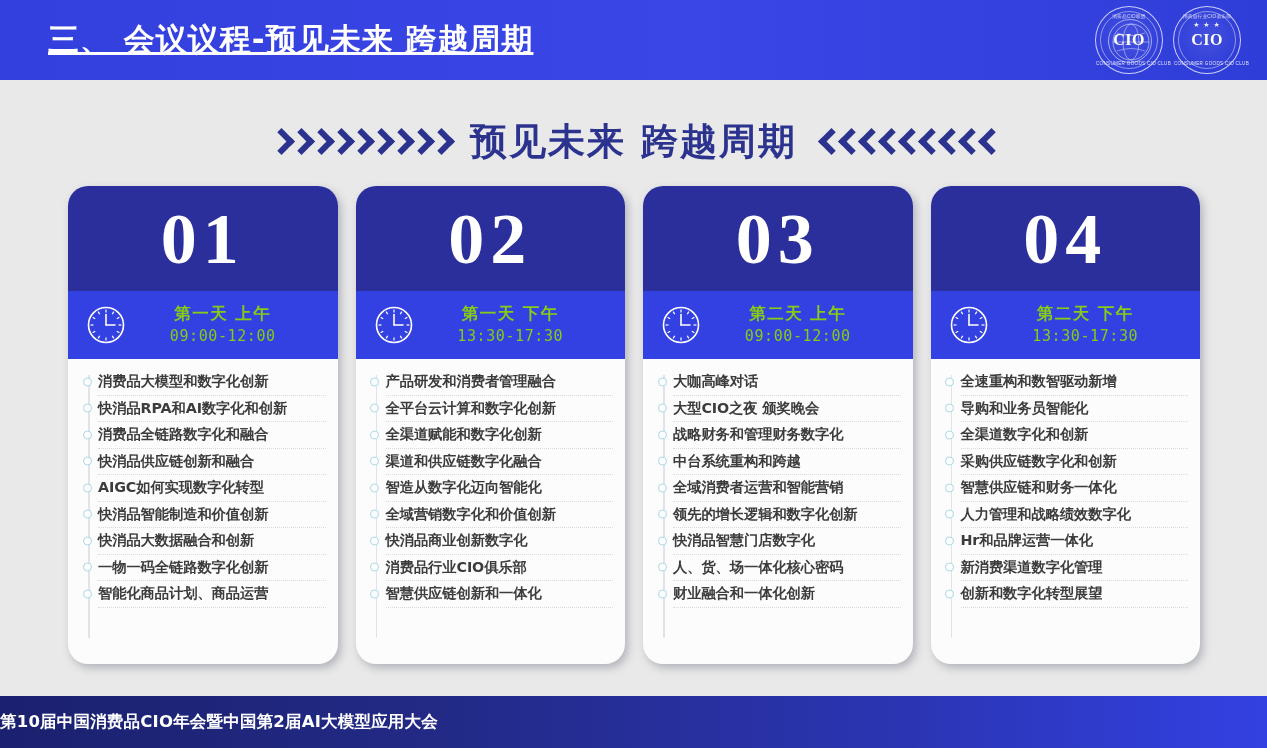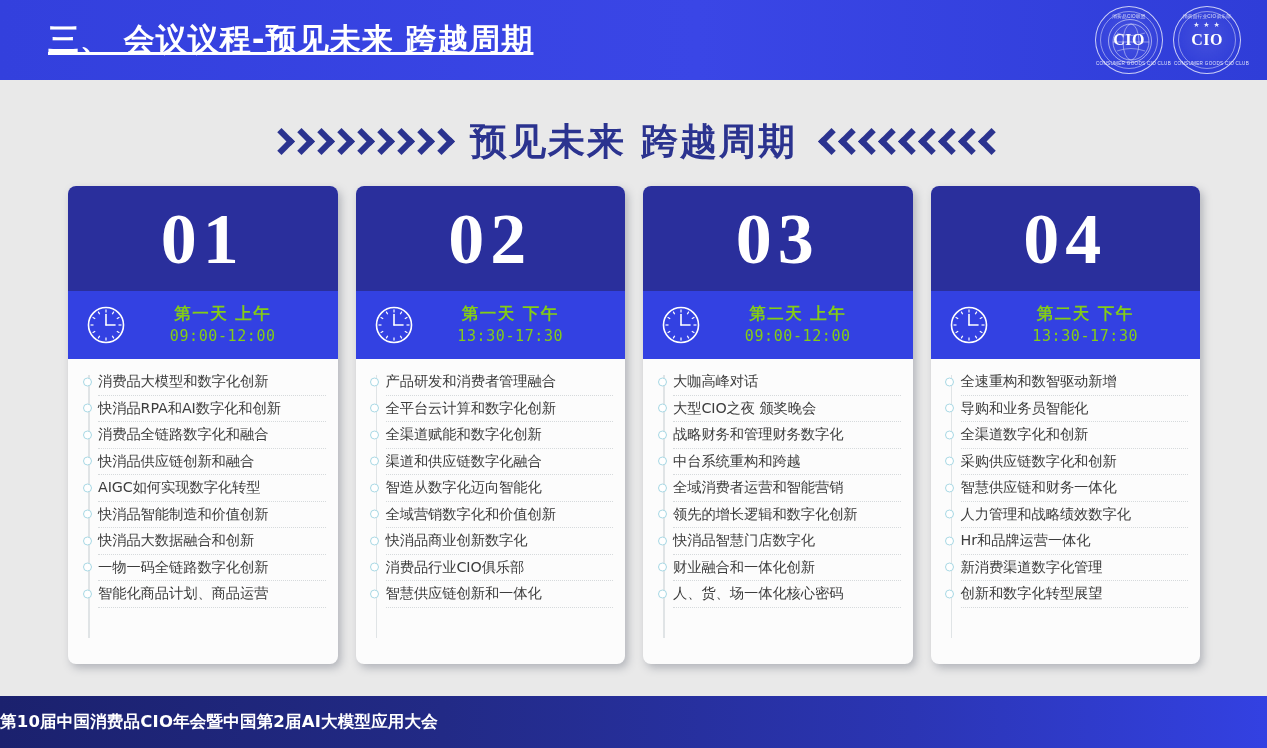--- a/index.html
+++ b/index.html
@@ -90,21 +90,21 @@
 
   
   .cards {
     position:absolute; top:186px; left:68px;
     width:1132px; height:478px;
     display:flex; gap:18px;
   }
   .card {
     width:270px; height:478px;
     background:#fcfcfc;
-    border-radius:8px;
+    border-radius:20px;
     box-shadow:3px 4px 9px rgba(90,95,110,.38);
     display:flex; flex-direction:column;
     overflow:hidden;
   }
   .card-number {
     height:105px;
     background:#2a2f9c;
     display:flex; align-items:center; justify-content:center;
     flex:0 0 auto;
   }
@@ -141,20 +141,21 @@
   .card-list::before{
     content:""; position:absolute;
     left:20px; top:16px; bottom:26px;
     width:1.5px; background:#e0e4e6;
   }
   .list-item{
     position:relative;
     display:flex; align-items:center;
     height:26.5px;
     border-bottom:1px dotted #d6dadc;
+    font-weight:bold;
   }
   .list-item:last-child{ border-bottom:1px dotted #d6dadc; }
   .list-bullet{
     position:absolute; left:-15.5px; top:50%;
     transform:translateY(-50%);
     width:9px; height:9px; border-radius:50%;
     border:1.6px solid #a8d8e4; background:#ffffff;
   }
   .list-text{
     font-size:14.3px; color:#3c3c3c; white-space:nowrap;
@@ -422,25 +423,25 @@
         <div class="list-item">
        <span class="list-bullet"></span>
        <span class="list-text">领先的增长逻辑和数字化创新</span>
      </div>
         <div class="list-item">
        <span class="list-bullet"></span>
        <span class="list-text">快消品智慧门店数字化</span>
      </div>
         <div class="list-item">
        <span class="list-bullet"></span>
+       <span class="list-text">人、货、场一体化核心密码</span>
+     </div>
+        <div class="list-item">
+       <span class="list-bullet"></span>
        <span class="list-text">财业融合和一体化创新</span>
-     </div>
-        <div class="list-item">
-       <span class="list-bullet"></span>
-       <span class="list-text">人、货、场一体化核心密码</span>
      </div>
       </div>
     </div>
     <div class="card">
       <div class="card-number">
        <span>04</span>
      </div>
      <div class="card-time">
        <div class="clock-icon">
           <svg width="40" height="40" viewBox="0 0 40 40">

